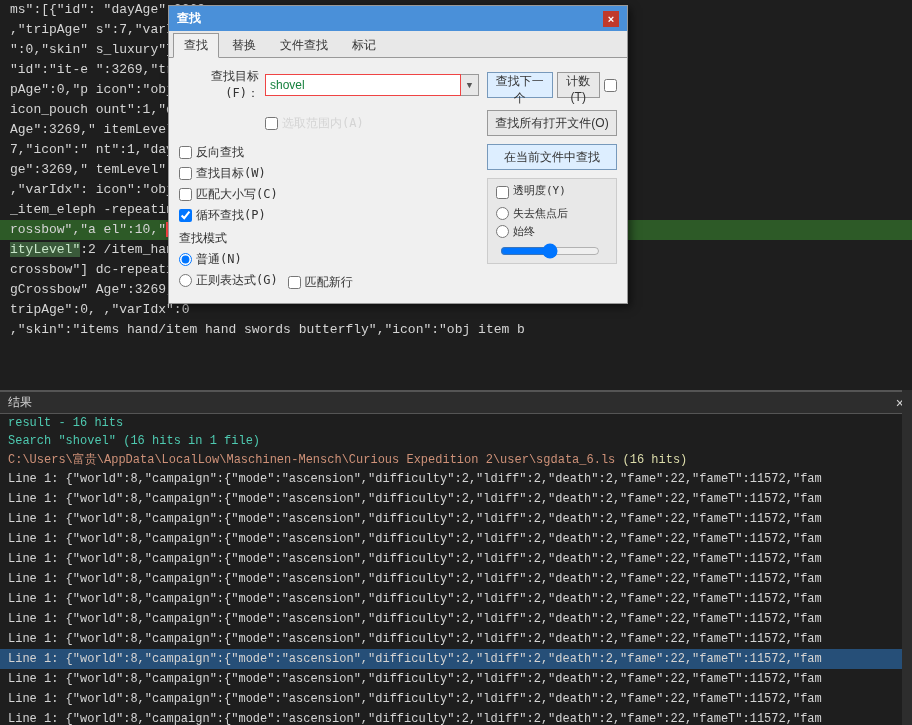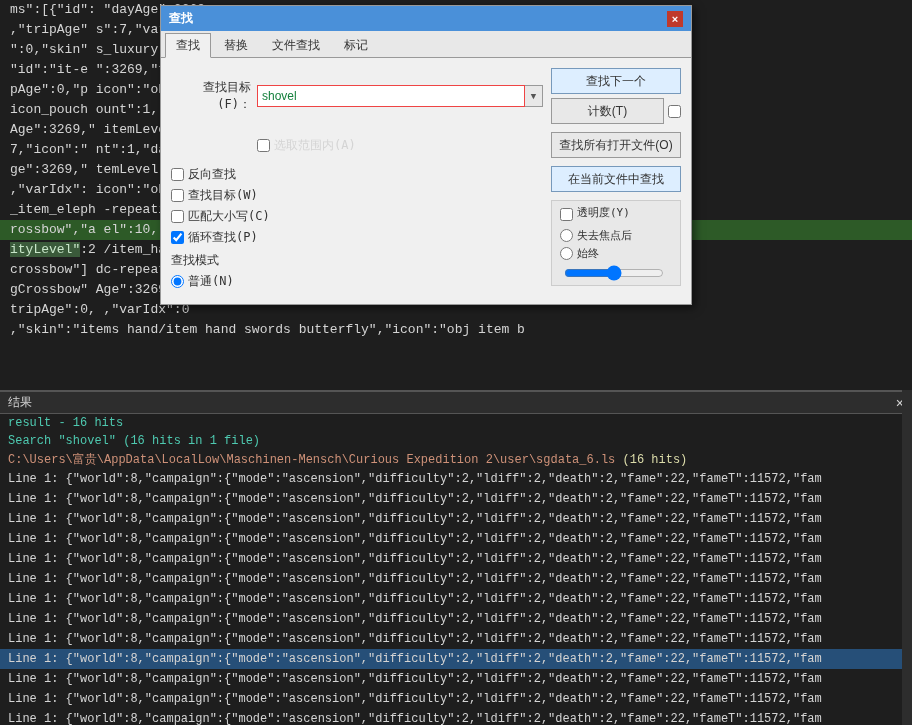--- a/index.html
+++ b/index.html
@@ -32,22 +32,22 @@
       line-height: 20px;
     }
     .editor-line.highlight-green {
       background: #2d5a27;
     }
 
     
     .dialog-overlay {
       position: absolute;
       top: 5px;
-      left: 160px;
-      width: 532px;
+      left: 168px;
+      width: 460px;
       background: #f0f0f0;
       border: 1px solid #999;
       box-shadow: 3px 3px 8px rgba(0,0,0,0.5);
       z-index: 100;
     }
 
     .dialog-titlebar {
       background: #4a90d9;
       color: white;
       padding: 4px 8px;
@@ -343,21 +343,21 @@
   </div>
   <div class="dialog-body">
 
     <div class="search-row">
       <span class="search-label">查找目标(F)：</span>
       <div class="search-input-combo">
         <input class="search-input" type="text" value="shovel" style="">
         <div class="combo-arrow">▼</div>
       </div>
       <div style="width:8px"></div>
-      <div style="display:flex;flex-direction:column;gap:4px;width:130px;">
+      <div style="display:flex;flex-direction:row;gap:4px;width:130px;">
         <button class="dlg-btn primary">查找下一个</button>
         <div style="display:flex;align-items:center;gap:4px;">
           <button class="dlg-btn" style="flex:1">计数(T)</button>
           <input type="checkbox" style="width: 13px; height: 13px;">
         </div>
       </div>
     </div>
 
     <div class="search-row">
       <span class="search-label"></span>
@@ -390,20 +390,30 @@
           <input type="checkbox" checked="" style="">
           <span>循环查找(P)</span>
         </div>
 
         <div class="mode-section">
           <div class="mode-label">查找模式</div>
           <div class="checkbox-row">
             <input type="radio" name="search-mode" checked="" style="">
             <span>普通(N)</span>
           </div>
+          <div style="display:flex;align-items:center;gap:10px;">
+            <div class="checkbox-row">
+              <input type="radio" name="search-mode" style="">
+              <span>正则表达式(G)</span>
+            </div>
+            <div style="display:flex;align-items:center;gap:4px;">
+              <input type="checkbox" style="width: 13px; height: 13px;">
+              <span style="font-size:12px;color:#333;">匹配新行</span>
+            </div>
+          </div>
         </div>
       </div>
 
       <div class="right-buttons">
         <button class="dlg-btn primary">在当前文件中查找</button>
 
         <div class="transparency-section">
           <div style="display:flex;align-items:center;margin-bottom:4px;">
             <input type="checkbox" style="width: 13px; height: 13px; margin-right: 4px;">
             <span class="transparency-title">透明度(Y)</span>

